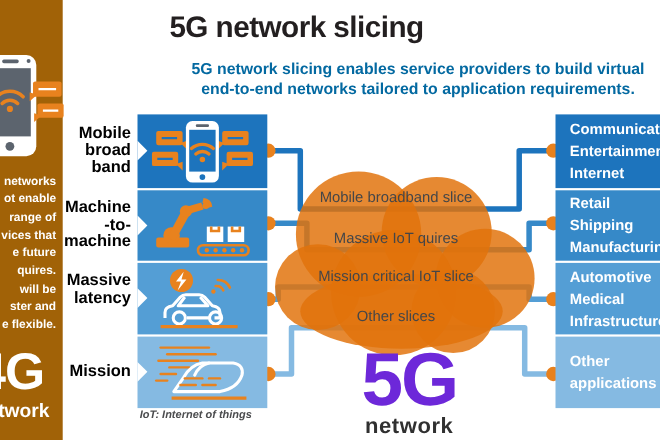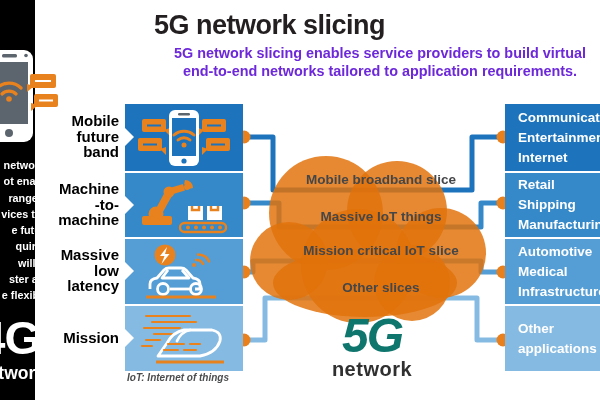--- a/index.html
+++ b/index.html
@@ -1,57 +1,57 @@
 <!DOCTYPE html>
 <html><head>
 <meta charset="utf-8">
 <style>
   html,body{margin:0;padding:0;}
   .page{position:relative;width:600px;height:400px;background:#ffffff;overflow:hidden;
         font-family:"Liberation Sans",sans-serif;}
 
   
-  .sidebar{position:absolute;left:0;top:0;width:35px;height:400px;background:#000000;}
+  .sidebar{position:absolute;left:0;top:0;width:57px;height:400px;background:#a16207;}
   .sb-phone{position:absolute;left:-26px;top:48px;}
   .sb-par{position:absolute;left:0;top:157px;width:51px;text-align:right;
           color:#fff;font-size:10.8px;font-weight:bold;line-height:16.3px;}
   .sb-4g{position:absolute;left:-30px;top:314px;width:70px;text-align:right;
          color:#fff;font-size:47px;font-weight:800;line-height:1;letter-spacing:-1px;}
   .sb-4g-net{position:absolute;left:-30px;top:363px;width:75px;text-align:right;
          color:#fff;font-size:17.5px;font-weight:600;}
 
   
   .title{position:absolute;left:154px;top:10px;width:430px;text-align:left;
          color:#231f20;font-size:27px;font-weight:800;letter-spacing:-.5px;}
-  .subtitle{position:absolute;left:160px;top:44px;width:440px;text-align:center;
-         color:#6d28d9;font-size:14.4px;font-weight:700;line-height:18px;}
+  .subtitle{position:absolute;left:160px;top:54px;width:440px;text-align:center;
+         color:#0369a1;font-size:14.4px;font-weight:700;line-height:18px;}
 
   
   .cat{position:absolute;left:40px;width:79px;text-align:right;color:#000000;
        font-size:15px;font-weight:bold;line-height:15.5px;}
 
   
   .lbox{position:absolute;left:125px;width:118px;display:flex;align-items:center;justify-content:center;}
   .lbox .notch{position:absolute;left:0;width:0;height:0;border-top:9px solid transparent;
        border-bottom:9px solid transparent;border-left:9px solid #fff;}
   .rbox{position:absolute;left:505px;width:112px;display:flex;flex-direction:column;justify-content:center;
         color:#fff;font-size:13.5px;font-weight:bold;line-height:20px;padding-left:13px;box-sizing:border-box;}
   .c1{background:#1d74bd;} .c2{background:#3689c8;} .c3{background:#549ed5;} .c4{background:#85bae2;}
 
   
   .lines-svg,.cloud-svg{position:absolute;left:0;top:0;}
   .lines-svg{z-index:2;} .cloud-svg{z-index:3;}
 
   
-  .slice{position:absolute;left:251px;width:260px;text-align:center;z-index:5;
-         color:#454648;font-size:13.5px;font-weight:bold;}
+  .slice{position:absolute;left:230px;width:260px;text-align:center;z-index:5;
+         color:#454648;font-size:13.5px;font-weight:normal;}
 
   
   .net5g{position:absolute;left:302px;top:314px;width:140px;text-align:center;z-index:5;}
-  .net5g .big{color:#0f766e;font-size:48px;font-weight:800;line-height:.92;letter-spacing:-2px;font-style:italic;}
+  .net5g .big{color:#6d28d9;font-size:68px;font-weight:800;line-height:.92;letter-spacing:-2px;}
   .net5g .sub{color:#303030;font-size:20px;font-weight:600;letter-spacing:.5px;}
 
   .footnote{position:absolute;left:127px;top:372px;color:#4b4c4e;font-size:10px;
             font-style:italic;font-weight:600;}
   .sidebar,.lbox,.rbox,.cat{z-index:4;}
   .cat,.title,.subtitle,.slice,.footnote{z-index:6;}
 </style>
 </head>
 <body>
 
@@ -128,31 +128,30 @@
   </div>
 
   <div class="title">5G network slicing</div>
   <div class="subtitle">
     <div>5G network slicing enables service providers to build virtual</div>
     <div>end-to-end networks tailored to application requirements.</div>
   </div>
 
   <div class="cat" style="top:113px;">
     <div>Mobile</div>
-    <div>future</div>
+    <div>broad</div>
     <div>band</div>
   </div>
   <div class="cat" style="top:181px;">
     <div>Machine</div>
     <div>-to-</div>
     <div>machine</div>
   </div>
   <div class="cat" style="top:247px;">
     <div>Massive</div>
-    <div>low</div>
     <div>latency</div>
   </div>
   <div class="cat" style="top:330px;">
     <div>Mission</div>
   </div>
 
   <div class="lbox c1" style="top:104px;height:67px;">
     <span class="notch" style="top:24px;"></span>
     <svg width="92" height="58" viewBox="0 0 92 58">
       <g fill="#e8821e">
@@ -254,21 +253,21 @@
         <line x1="30" y1="34" x2="46" y2="34"></line>
           <line x1="52" y1="34" x2="62" y2="34"></line>
         <line x1="26" y1="40" x2="40" y2="40"></line>
           <line x1="46" y1="40" x2="58" y2="40"></line>
       </g>
       <line x1="18" y1="52" x2="86" y2="52" stroke="#e8821e" stroke-width="3"></line>
     </svg>
   </div>
 
   <div class="slice" style="top:172px;">Mobile broadband slice</div>
-  <div class="slice" style="top:209px;">Massive IoT things</div>
+  <div class="slice" style="top:209px;">Massive IoT quires</div>
   <div class="slice" style="top:243px;">Mission critical IoT slice</div>
   <div class="slice" style="top:280px;">Other slices</div>
 
   <div class="net5g">
     <div class="big">5G</div>
     <div class="sub">network</div>
   </div>
 
   <div class="rbox c1" style="top:104px;height:67px;">
     <div>Communication</div>

